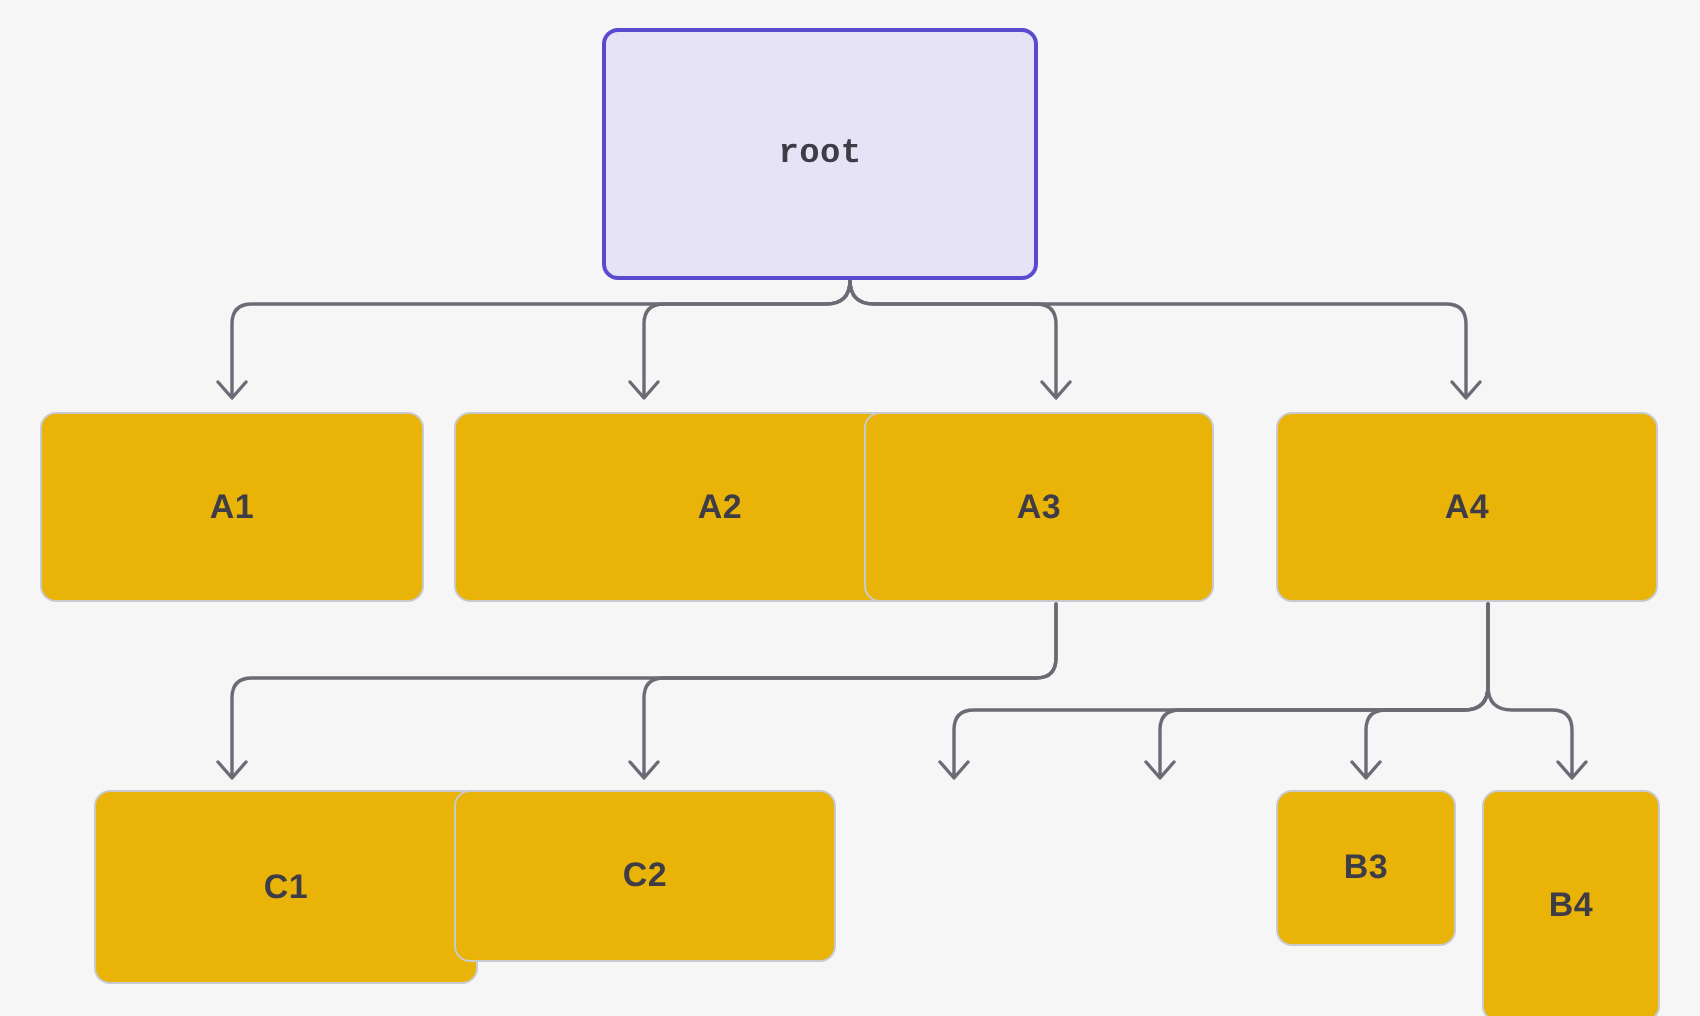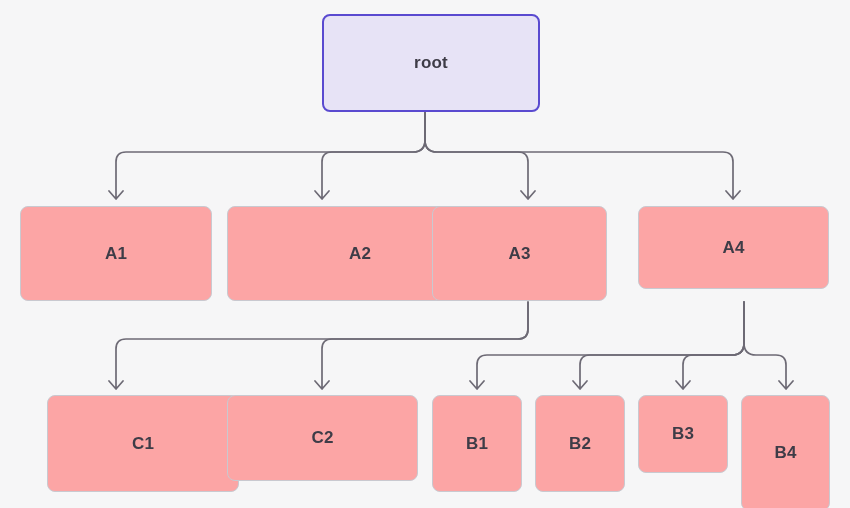--- a/index.html
+++ b/index.html
@@ -25,43 +25,43 @@
   .edges-svg path {
     fill: none;
     stroke: #6d6a75;
     stroke-width: 1.7;
     stroke-linecap: round;
     stroke-linejoin: round;
   }
   .node {
     position: absolute;
     box-sizing: border-box;
-    background: #fca5a5;
+    background: #eab308;
     border: 1px solid #c9c9d0;
     border-radius: 8px;
     display: flex;
     align-items: center;
     justify-content: center;
   }
   .node .label {
     color: #3e3c47;
     font-size: 17px;
     font-weight: 700;
     letter-spacing: 0.2px;
   }
   .node.root {
     background: #e7e3f6;
     border: 2px solid #5a4ad0;
   }
   
-  .n-root { left: 322px; top: 14px;  width: 218px; height: 98px; }
+  .n-root { left: 301px; top: 14px;  width: 218px; height: 126px; font-family: Liberation Mono, monospace; }
   .n-a1   { left: 20px;  top: 206px; width: 192px; height: 95px; }
   .n-a2   { left: 227px; top: 206px; width: 226px; height: 95px; padding-left: 40px; }
   .n-a3   { left: 432px; top: 206px; width: 175px; height: 95px; }
-  .n-a4   { left: 638px; top: 206px; width: 191px; height: 83px; }
+  .n-a4   { left: 638px; top: 206px; width: 191px; height: 95px; }
   .n-c1   { left: 20px;  top: 395px; width: 192px; height: 97px; margin-left: 27px; }
   .n-c2   { left: 227px; top: 395px; width: 191px; height: 86px; }
   .n-b1   { left: 432px; top: 395px; width: 90px;  height: 97px; }
   .n-b2   { left: 535px; top: 395px; width: 90px;  height: 97px; }
   .n-b3   { left: 638px; top: 395px; width: 90px;  height: 78px; }
   .n-b4   { left: 741px; top: 395px; width: 89px;  height: 116px; }
 </style>
 </head>
 <body>
 
@@ -97,26 +97,20 @@
     <span class="label">A4</span>
   </div>
 
   <div class="node n-c1">
     <span class="label">C1</span>
   </div>
   <div class="node n-c2">
     <span class="label">C2</span>
   </div>
 
-  <div class="node n-b1">
-    <span class="label">B1</span>
-  </div>
-  <div class="node n-b2">
-    <span class="label">B2</span>
-  </div>
   <div class="node n-b3">
     <span class="label">B3</span>
   </div>
   <div class="node n-b4">
     <span class="label">B4</span>
   </div>
 
 </div>
 
 </body></html>

